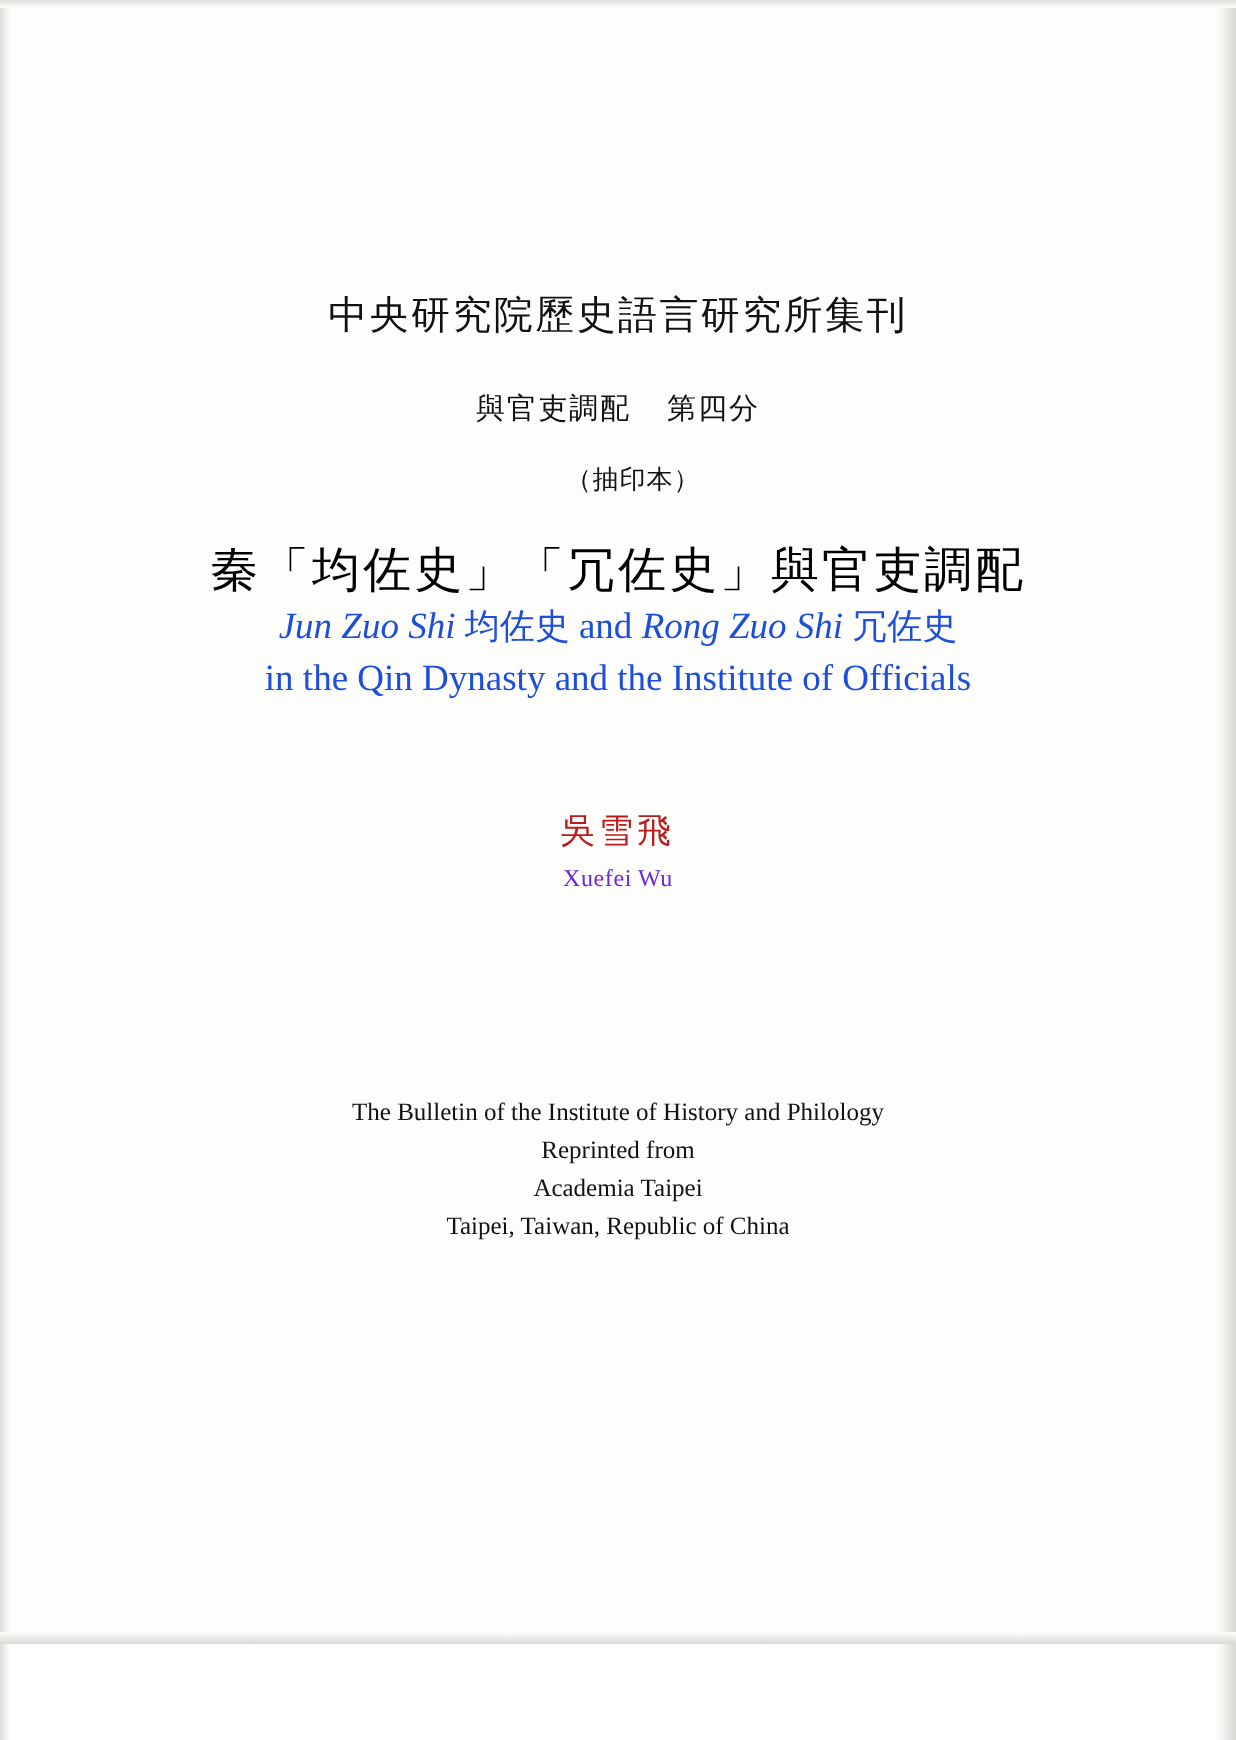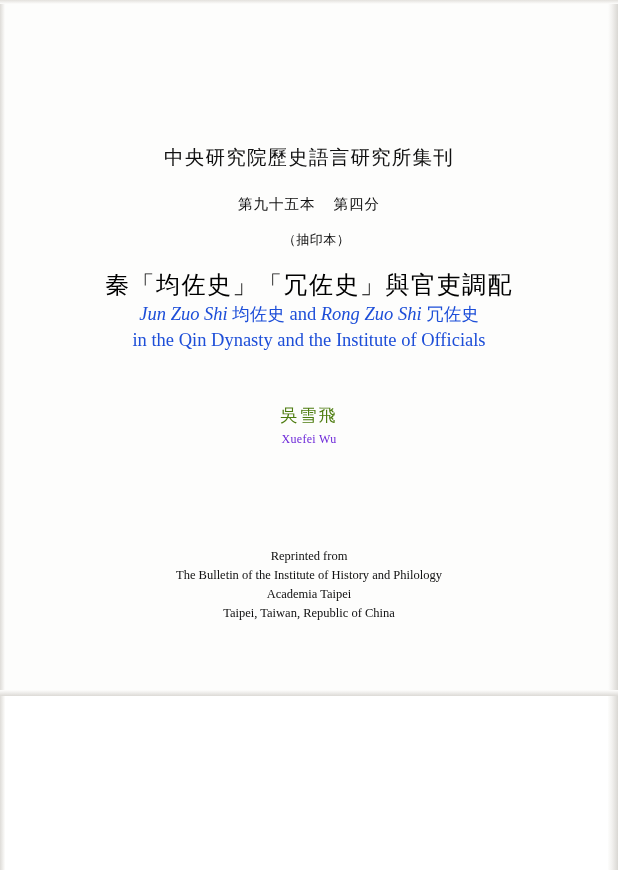--- a/index.html
+++ b/index.html
@@ -10,21 +10,21 @@
   body {
     width: 618px;
     height: 870px;
     font-family: "Liberation Serif", serif;
     color: #1a1a1a;
     overflow: hidden;
   }
   .page {
     position: relative;
     width: 618px;
-    height: 696px;
+    height: 822px;
     background: #fdfdfc;
     box-sizing: border-box;
     text-decoration: underline;
   }
   
   .edge-left {
     position: absolute;
     left: 0; top: 0;
     width: 5px; height: 870px;
     background: linear-gradient(to right, #dedcd8, #f4f3f1 70%, #fdfdfc);
@@ -103,21 +103,21 @@
     font-family: "DejaVu Serif", "Liberation Serif", serif;
     font-style: normal;
     font-size: 17.5px;
   }
 
   .author-zh {
     margin-top: 50px;
     font-size: 17px;
     letter-spacing: 2px;
     font-family: "DejaVu Serif", "Liberation Serif", serif;
-    color: #4d7c0f;
+    color: #b91c1c;
   }
   .author-en {
     margin-top: 5px;
     font-size: 12px;
     letter-spacing: 0.3px;
     color: #6d28d9;
   }
 
   .imprint {
     margin-top: 100px;
@@ -136,36 +136,36 @@
   <div class="edge-left"></div>
   <div class="edge-right"></div>
   <div class="edge-top"></div>
   <div class="edge-bottom"></div>
 
   <div class="content">
 
     <div class="journal-title">中央研究院歷史語言研究所集刊</div>
 
     <div class="volume-line">
-      <span>第九十五本</span><span class="gap"></span><span>第四分</span>
+      <span>與官吏調配</span><span class="gap"></span><span>第四分</span>
     </div>
 
     <div class="offprint-line">（抽印本）</div>
 
     <div class="article-title-zh">秦「均佐史」「冗佐史」與官吏調配</div>
 
     <div class="article-title-en">
       <div><span class="it">Jun Zuo Shi </span><span class="cjk">均佐史</span><span> and </span><span class="it">Rong Zuo Shi </span><span class="cjk">冗佐史</span></div>
       <div>in the Qin Dynasty and the Institute of Officials</div>
     </div>
 
     <div class="author-zh">吳雪飛</div>
     <div class="author-en">Xuefei Wu</div>
 
     <div class="imprint">
+      <div>The Bulletin of the Institute of History and Philology</div>
       <div>Reprinted from</div>
-      <div>The Bulletin of the Institute of History and Philology</div>
       <div>Academia Taipei</div>
       <div>Taipei, Taiwan, Republic of China</div>
     </div>
 
   </div>
 </div>
 
 </body></html>

